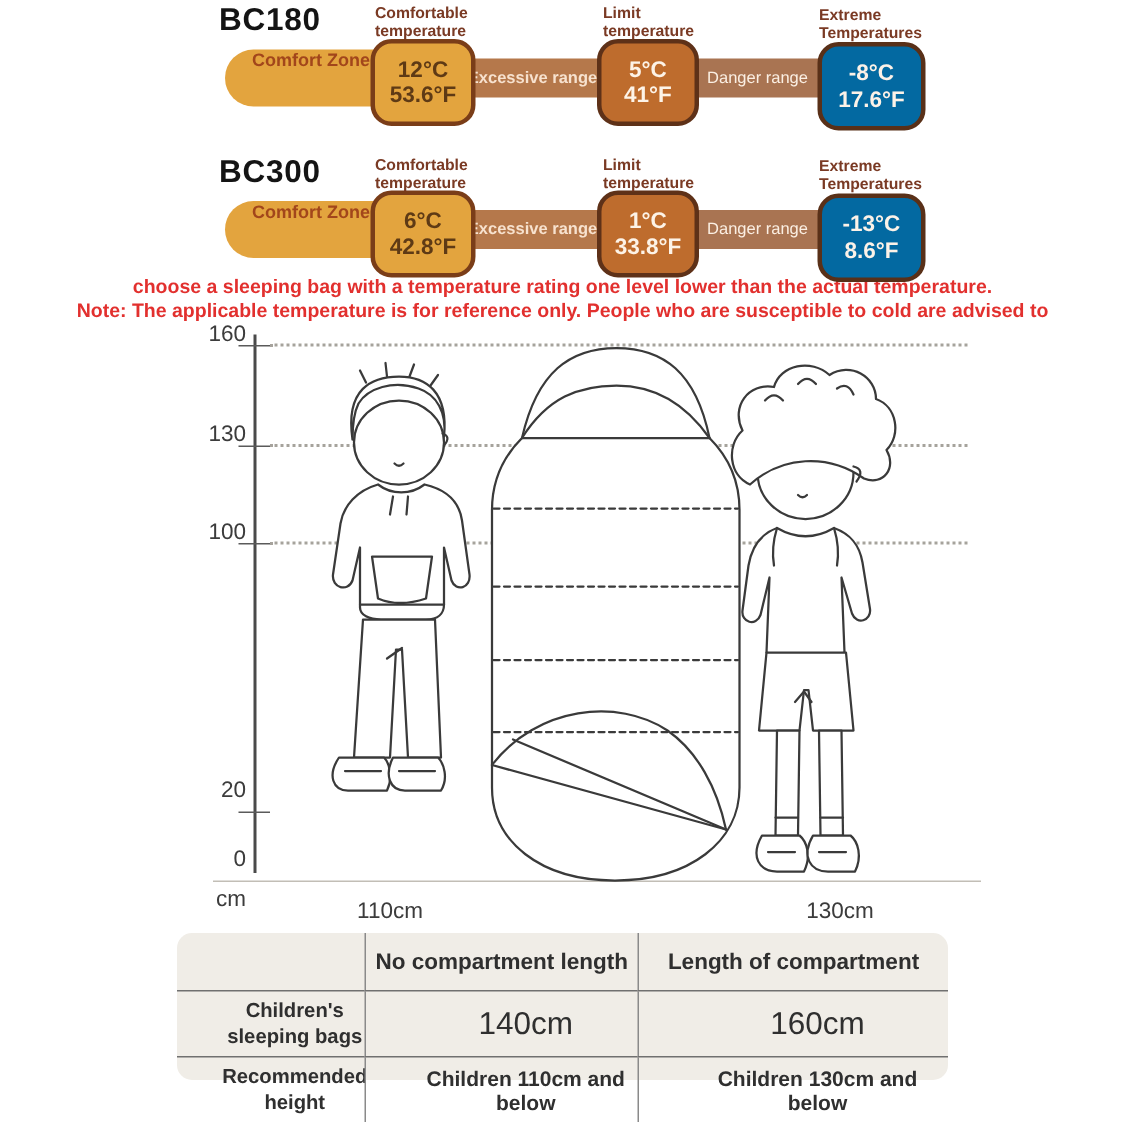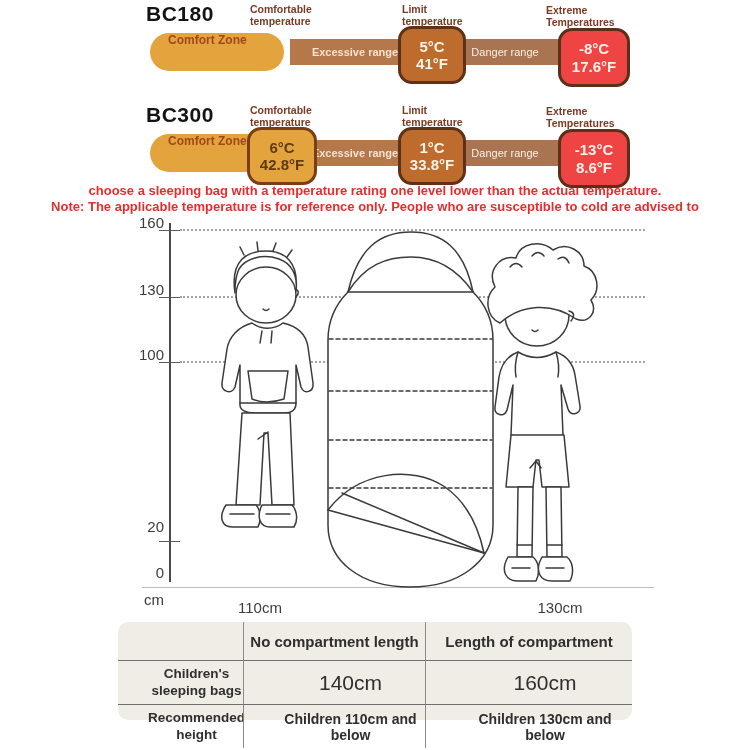--- a/index.html
+++ b/index.html
@@ -14,21 +14,21 @@
   .bar.excessive{left:290px;width:130px;background:#B5784B;}
   .bar.excessive span{color:#F7E2CF;font-size:11px;font-weight:bold;}
   .bar.danger{left:440px;width:130px;background:#A97452;}
   .bar.danger span{color:#FBEFE3;font-size:11px;font-weight:normal;}
   .tbox{position:absolute;z-index:2;border-radius:14px;display:flex;flex-direction:column;align-items:center;justify-content:center;line-height:1.15;}
   .tbox .c,.tbox .f{font-size:15px;font-weight:bold;}
   .tbox.comfortable{left:247px;top:24px;width:64px;height:52px;background:#E3A43E;border:3px solid #7A3D18;}
   .tbox.comfortable .c,.tbox.comfortable .f{color:#5E3A15;}
   .tbox.limit{left:398px;top:24px;width:62px;height:52px;background:#BE6C2D;border:3px solid #5E3118;}
   .tbox.limit .c,.tbox.limit .f{color:#FDF3E7;}
-  .tbox.extreme{left:545px;top:26px;width:66px;height:53px;background:#ef4444;border:3px solid #593018;margin-left:13px;}
+  .tbox.extreme{left:545px;top:26px;width:66px;height:53px;background:#0369a1;border:3px solid #593018;}
   .tbox.extreme .c,.tbox.extreme .f{color:#FCF2E8;}
   .tlabel{position:absolute;z-index:3;font-size:10.5px;font-weight:bold;color:#7A3A24;line-height:1.15;}
   .tlabel.comfortable{left:250px;top:1px;width:78px;}
   .tlabel.limit{left:402px;top:1px;width:70px;}
   .tlabel.extreme{left:546px;top:2px;width:90px;}
 
   
   .note{position:absolute;left:40px;top:183px;width:670px;text-align:center;color:#E2302E;font-size:13px;font-weight:bold;line-height:1.22;}
 
   
@@ -61,20 +61,24 @@
   <div class="pill">
       <span>Comfort Zone</span>
     </div>
   <div class="bar excessive">
       <span>Excessive range</span>
     </div>
   <div class="bar danger">
       <span>Danger range</span>
     </div>
   <div class="tlabel comfortable">Comfortable temperature</div>
+  <div class="tbox comfortable">
+    <div class="c">12°C</div>
+    <div class="f">53.6°F</div>
+  </div>
   <div class="tlabel limit">Limit temperature</div>
   <div class="tbox limit">
     <div class="c">5°C</div>
     <div class="f">41°F</div>
   </div>
   <div class="tlabel extreme">Extreme Temperatures</div>
   <div class="tbox extreme">
     <div class="c">-8°C</div>
     <div class="f">17.6°F</div>
   </div>

